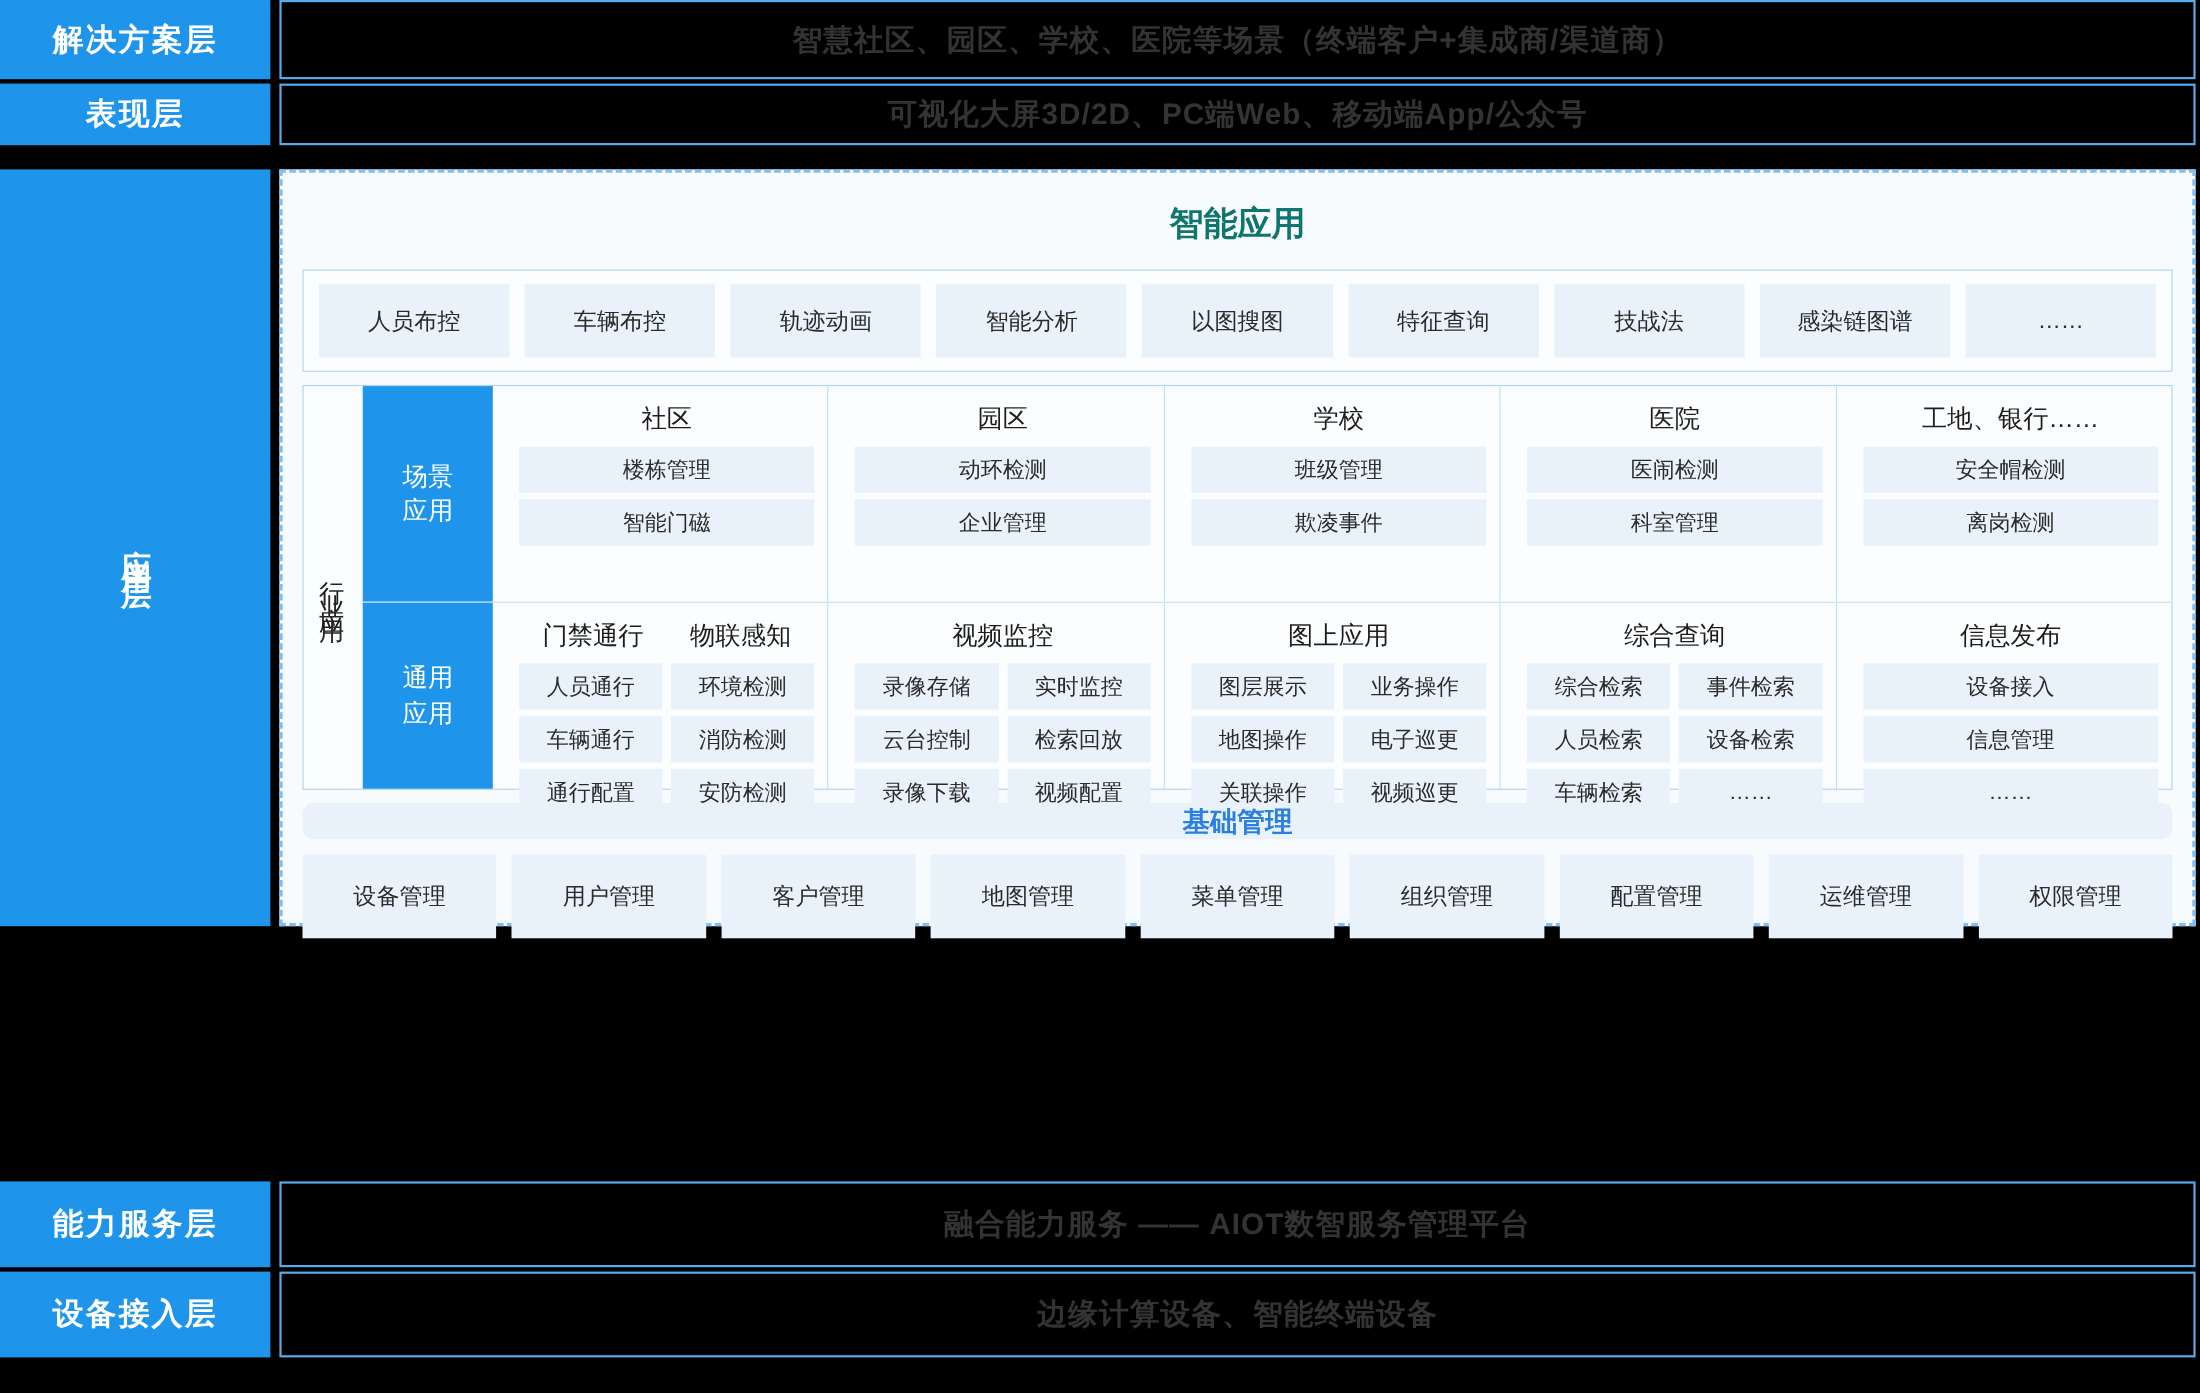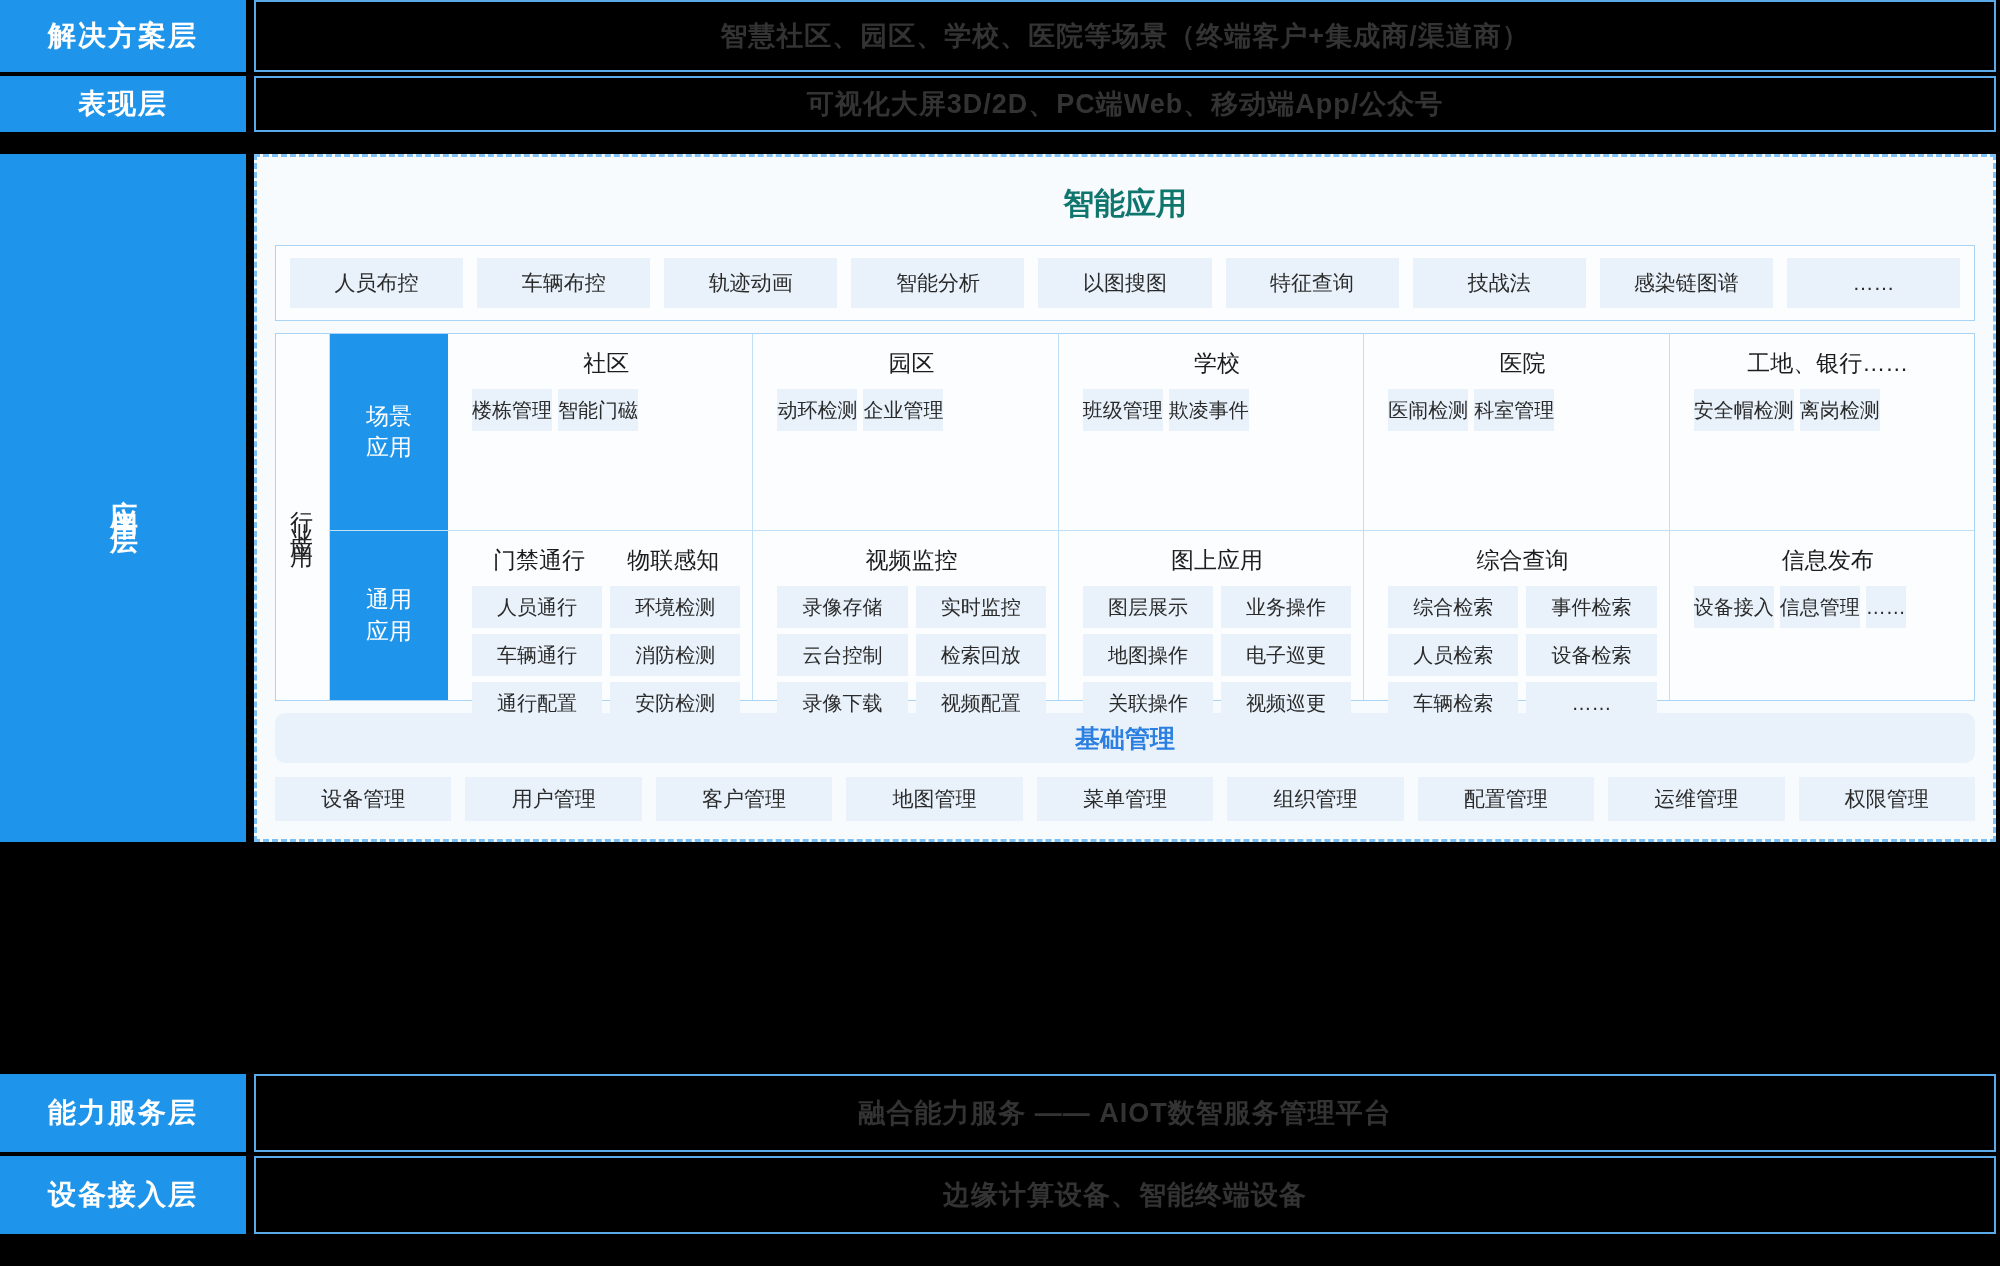--- a/index.html
+++ b/index.html
@@ -51,21 +51,21 @@
     color: #0f766e; padding: 10px 0 20px 0;
   }
 
   
   .smart-strip {
     border: 1px solid #a9d4f5; background: #fbfdff;
     padding: 12px 14px; display: flex; gap: 14px;
   }
   .chip {
     flex: 1 1 0; background: #e9f2fb;
-    height: 50px; display: flex; align-items: center; justify-content: center;
+    height: 67px; display: flex; align-items: center; justify-content: center;
     font-size: 21px; color: #2b2b2b;
   }
 
   
   .industry {
     margin-top: 12px;
     border: 1px solid #a9d4f5;
     background: #fbfdff;
     display: flex;
   }
@@ -95,38 +95,38 @@
     padding: 10px 12px 12px 24px;
     display: flex; flex-direction: column;
   }
   .col:first-child { border-left: none; }
   .col-head {
     text-align: center; font-size: 23px; color: #1d1d1d;
     padding: 4px 0 10px 0;
   }
   .col-head.dual { display: flex; }
   .col-head.dual span { flex: 1 1 0; }
-  .tags { display: flex; flex-direction: row; gap: 6px; }
+  .tags { display: flex; flex-direction: column; gap: 6px; }
   .tag {
     background: #e9f2fb; height: 42px;
     display: flex; align-items: center; justify-content: center;
     font-size: 20px; color: #2b2b2b;
   }
   .tags.two-col { flex-direction: row; gap: 8px; }
   .tags.two-col .sub { flex: 1 1 0; display: flex; flex-direction: column; gap: 6px; }
 
   
   .base-bar {
     margin-top: 12px;
     background: #e9f2fb; border-radius: 10px;
     height: 72px; display: flex; align-items: center; justify-content: center;
     font-size: 25px; font-weight: bold; color: #2a7fe0;
   }
   .base-chips { margin-top: 14px; display: flex; gap: 14px; }
-  .base-chips .chip { height: 44px; font-size: 21px; }
+  .base-chips .chip { height: 76px; font-size: 21px; }
 
   
   #sol-row  { top: 0px;    height: 72px; }
   #pres-row { top: 76px;   height: 56px; }
   #app-row  { top: 154px;  height: 688px; }
   #cap-row  { top: 1074px; height: 78px; }
   #dev-row  { top: 1156px; height: 78px; border-radius: 28px; }
 </style>
 </head>
 <body>

